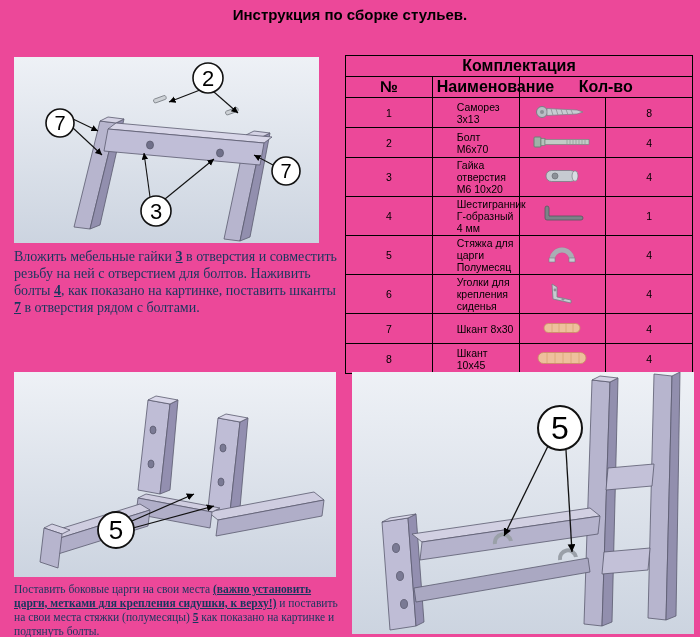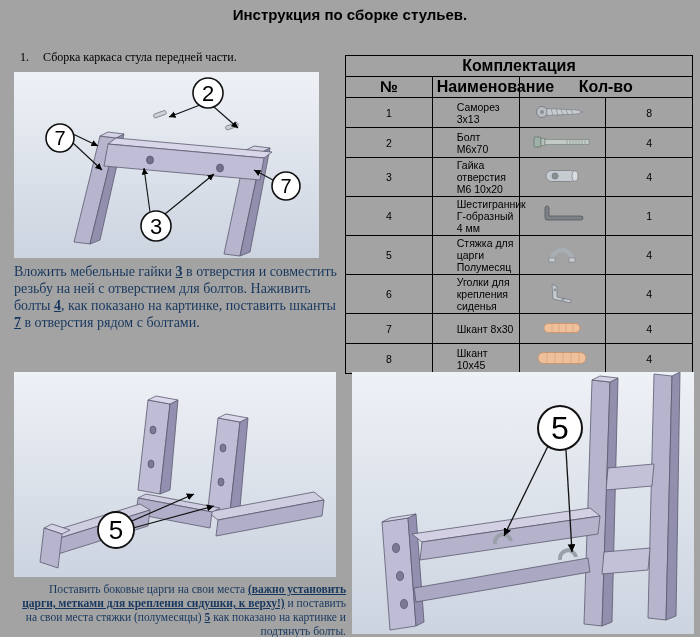--- a/index.html
+++ b/index.html
@@ -1,50 +1,47 @@
 <!DOCTYPE html>
 <html><head>
 <meta charset="utf-8">
 <style>
   html,body{margin:0;padding:0;background:#fff;}
-  .page{position:relative;width:700px;height:637px;background:#a3a3a3;font-family:"Liberation Sans",sans-serif;color:#000;overflow:hidden;}
+  .page{position:relative;width:700px;height:637px;background:#ec4899;font-family:"Liberation Sans",sans-serif;color:#000;overflow:hidden;}
   .title{position:absolute;top:6px;left:0;width:100%;text-align:center;font-size:15px;font-weight:bold;}
   .block-step1{position:absolute;left:14px;top:50px;width:324px;}
   .step-head{font-family:"Liberation Serif",serif;font-size:12px;padding-left:6px;}
   .step-head .num{margin-right:14px;}
   .diagram{display:block;margin-top:7px;}
   .instr{font-family:"Liberation Serif",serif;font-size:14px;line-height:1.22;color:#17375e;margin:5px 0 0 0;}
   .bu{font-weight:bold;text-decoration:underline;}
   .tablewrap{position:absolute;left:345px;top:55px;width:348px;}
   table{border-collapse:collapse;width:100%;font-size:10.5px;table-layout:fixed;}
   th,td{border:1px solid #000;padding:1px 4px;vertical-align:middle;}
   th{font-size:16px;}
   .t-title th{height:18px;text-align:center;}
   .t-heads th{height:17px;text-align:center;}
   td.c-num{width:26px;text-align:center;}
   td.c-name{width:190px;text-align:left;padding-left:24px;}
   td.c-icon{width:64px;text-align:center;}
   td.c-qty{width:30px;text-align:center;}
   tbody tr{height:30px;}
   .block-step2{position:absolute;left:14px;top:372px;width:332px;}
-  .block-step2 .instr{font-size:11.5px;text-align:right;}
+  .block-step2 .instr{font-size:11.5px;}
   .block-step3{position:absolute;left:352px;top:372px;width:342px;}
   svg text.co{font-family:"Liberation Sans",sans-serif;fill:#000;}
 </style>
 </head>
 <body>
 
 <div class="page">
 
   <div class="title">Инструкция по сборке стульев.</div>
 
   <div class="block-step1">
-    <div class="step-head">
-      <span class="num">1.</span><span>Сборка каркаса стула передней части.</span>
-    </div>
 
     <svg class="diagram" width="305" height="186" viewBox="0 0 305 186">
       <defs>
         <linearGradient id="bg1" x1="0" y1="0" x2="0" y2="1">
           <stop offset="0" stop-color="#eef1f6"></stop>
             <stop offset="1" stop-color="#ccd4e0"></stop>
         </linearGradient>
         <marker id="ah1" markerWidth="8" markerHeight="8" refX="6" refY="3" orient="auto">
           <path d="M0,0 L6,3 L0,6 z" fill="#000"></path>
         </marker>

